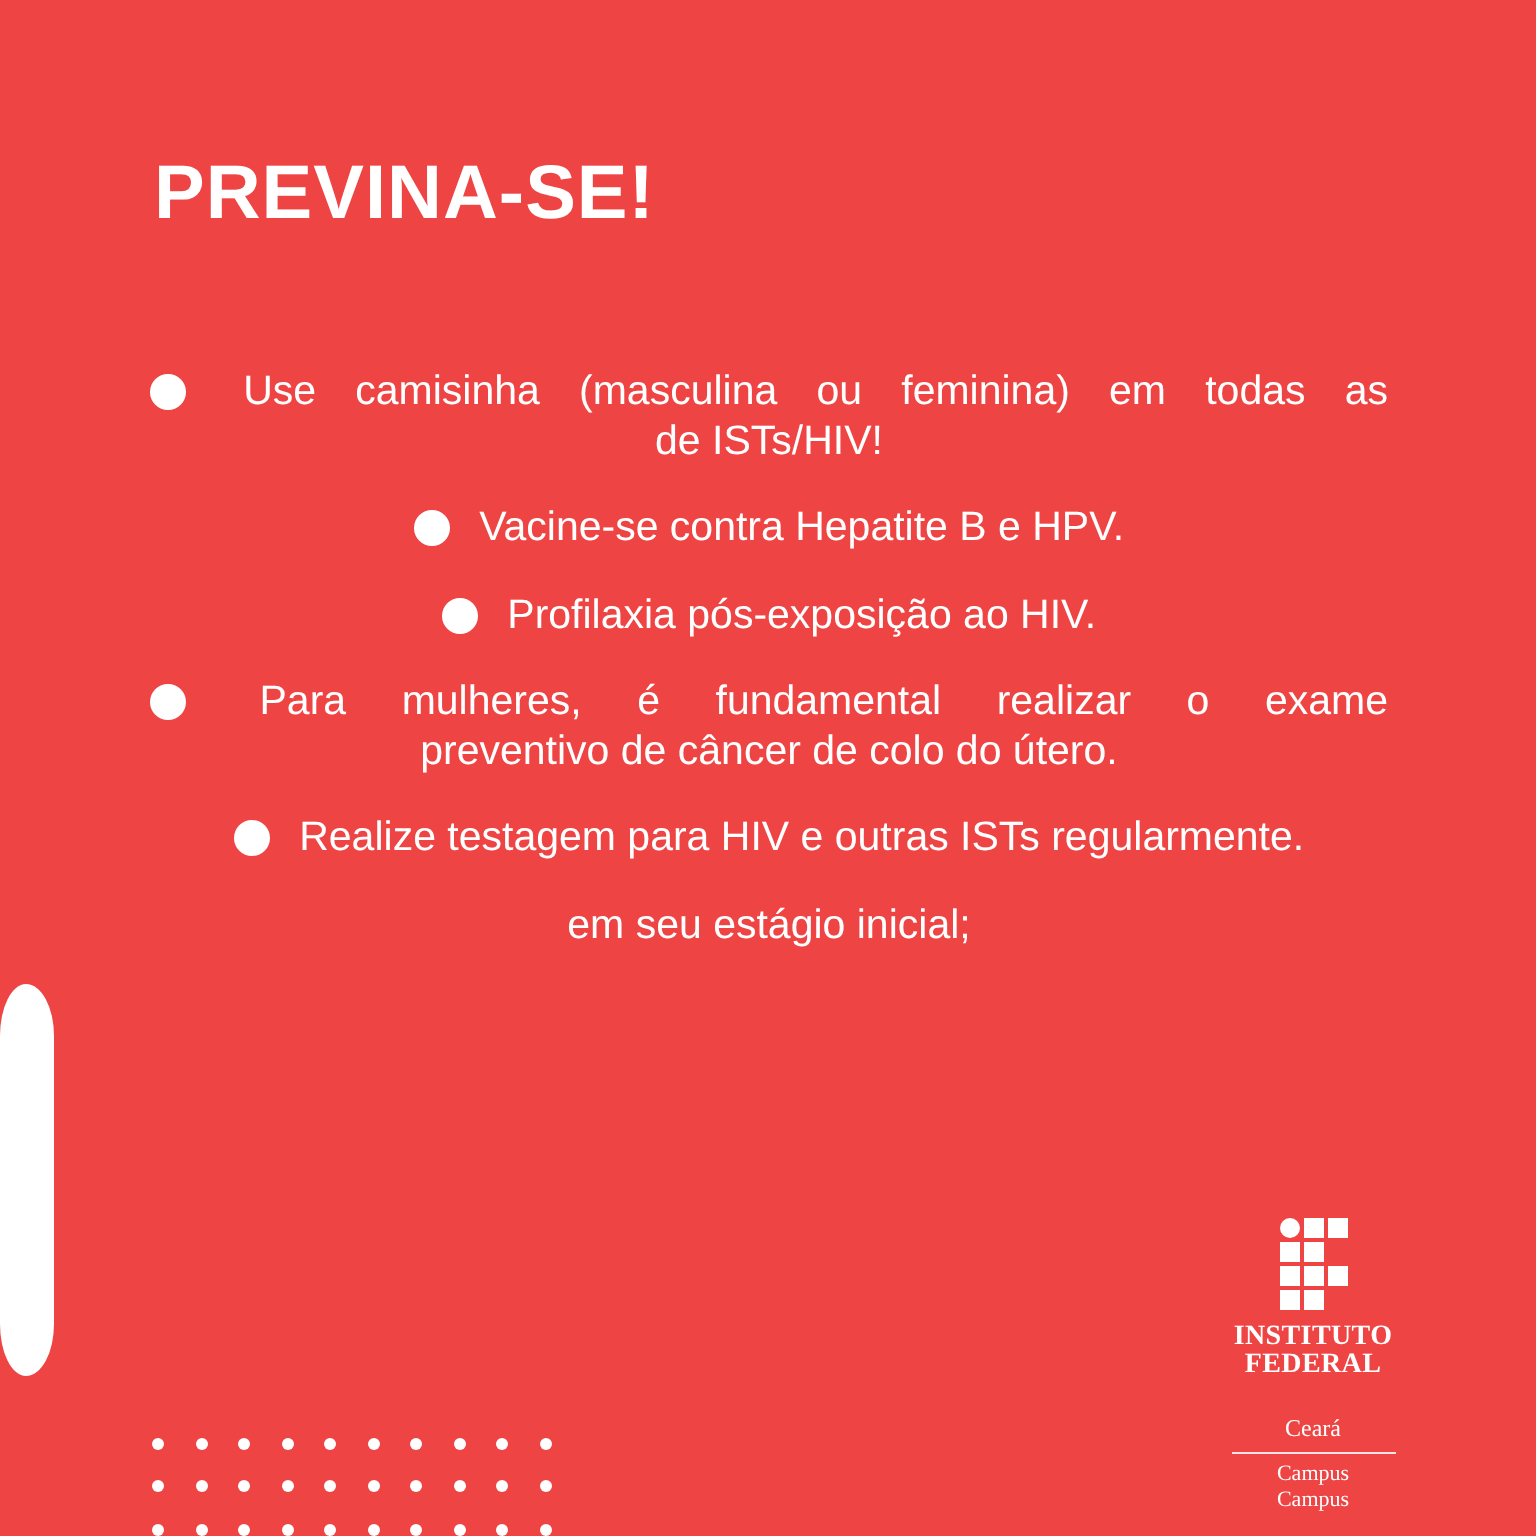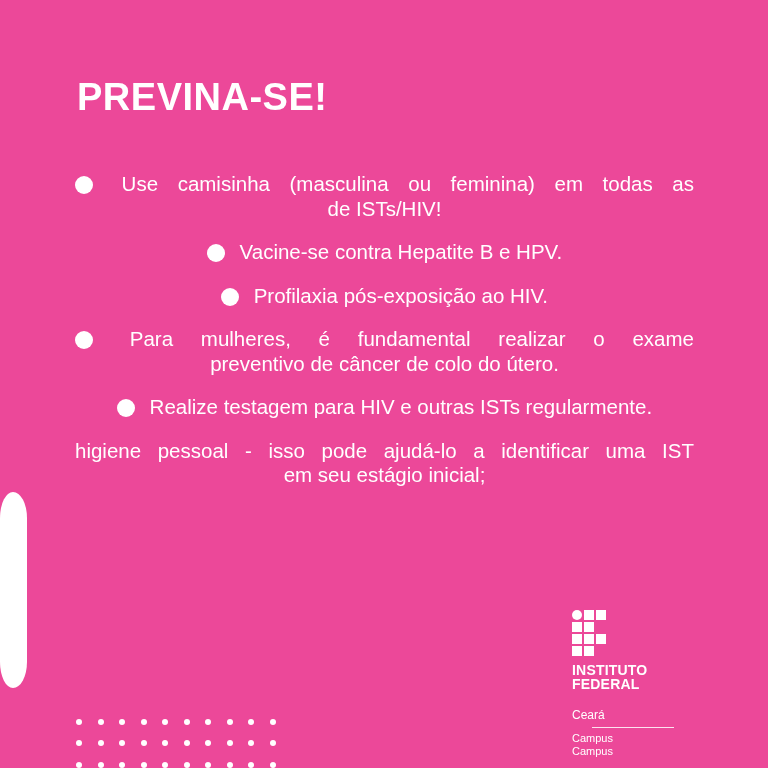--- a/index.html
+++ b/index.html
@@ -7,21 +7,21 @@
     padding: 0;
     width: 768px;
     height: 768px;
     overflow: hidden;
     background: #CB0405;
   }
   .poster {
     position: relative;
     width: 768px;
     height: 768px;
-    background: #ec4899;
+    background: #ef4444;
     font-family: "Liberation Sans", sans-serif;
     color: #ffffff;
   }
 
   
   .title {
     position: absolute;
     left: 77px;
     top: 76px;
     margin: 0;
@@ -29,21 +29,21 @@
     font-weight: 700;
     letter-spacing: 0.5px;
     color: #ffffff;
     white-space: nowrap;
   }
 
   
   .bullets {
     position: absolute;
     left: 75px;
-    top: 172px;
+    top: 184px;
     width: 619px;
     font-size: 20.5px;
     line-height: 24.5px;
     font-weight: 400;
     color: #ffffff;
   }
   .bullet-item { margin-bottom: 19px; }
   .line { text-align: center; white-space: normal; }
   .line.jfull {
     text-align: justify;
@@ -85,24 +85,26 @@
     border-radius: 50%;
     background: #ffffff;
     align-self: center;
     justify-self: start;
     margin-left: 2px;
   }
 
   
   .logo {
     position: absolute;
-    left: 572px;
+    left: 596px;
     top: 606px;
     width: 121px;
-    color: #ffffff;
+    text-align: center;
+    color: #ffffff;
+    font-family: Liberation Serif, serif;
   }
   .mark {
     display: inline-grid;
     grid-template-columns: repeat(3, 10px);
     grid-auto-rows: 10px;
     gap: 2px;
     margin-bottom: 7px;
   }
   .mark .cell { width: 10px; height: 10px; }
   .mark .cell.square { background: #ffffff; }
@@ -152,21 +154,20 @@
         <div class="line"><span class="dot"></span> Profilaxia pós-exposição ao HIV.</div>
       </div>
       <div class="bullet-item">
         <div class="line jfull"><span class="dot"></span> Para mulheres, é fundamental realizar o exame</div>
         <div class="line">preventivo de câncer de colo do útero.</div>
       </div>
       <div class="bullet-item">
         <div class="line"><span class="dot"></span> Realize testagem para HIV e outras ISTs regularmente.</div>
       </div>
       <div class="bullet-item">
-        <div class="line jfull">higiene pessoal - isso pode ajudá-lo a identificar uma IST</div>
         <div class="line">em seu estágio inicial;</div>
       </div>
     </div>
 
   <div class="left-tab"></div>
 
   <div class="dots">
       <span class="gdot"></span>
       <span class="gdot"></span>
       <span class="gdot"></span>

